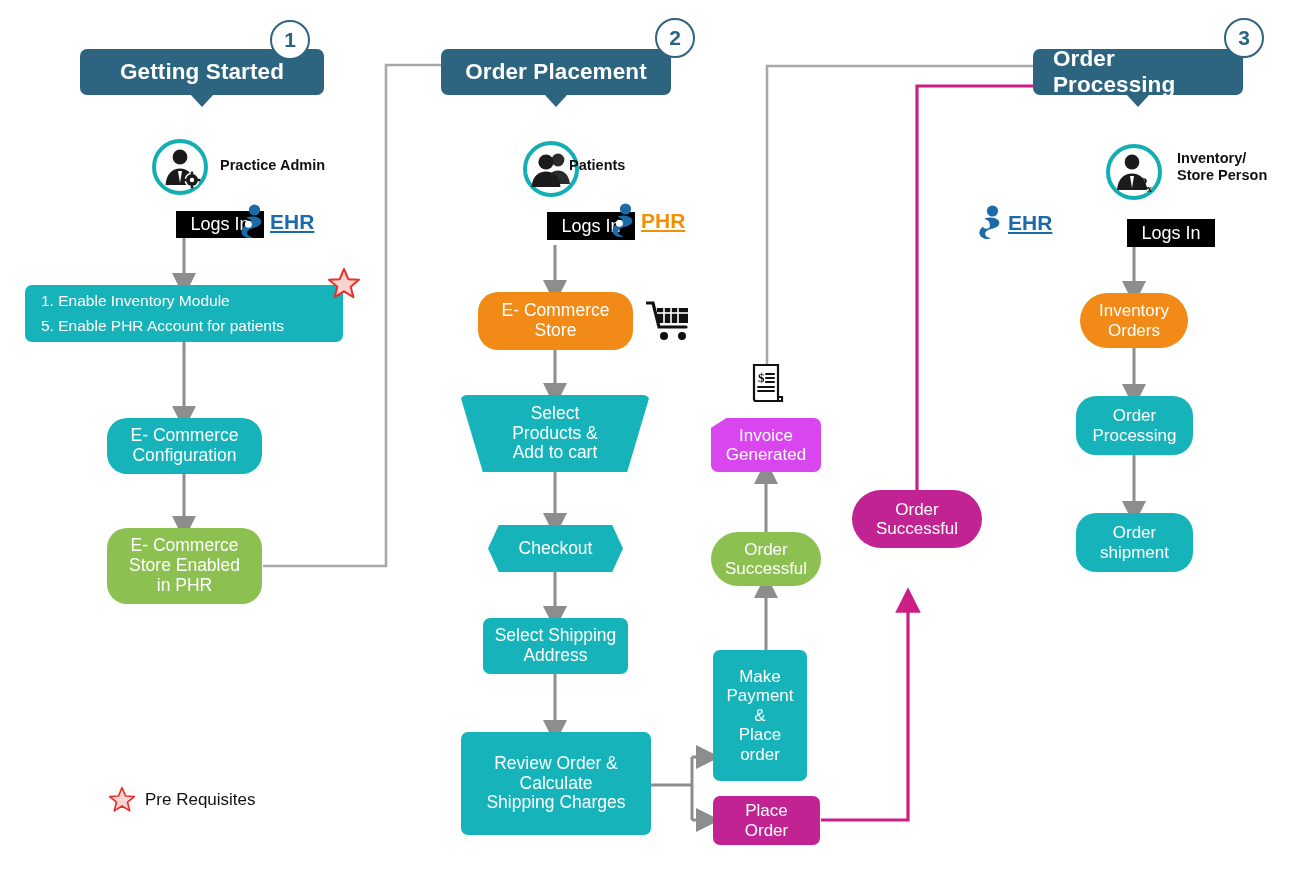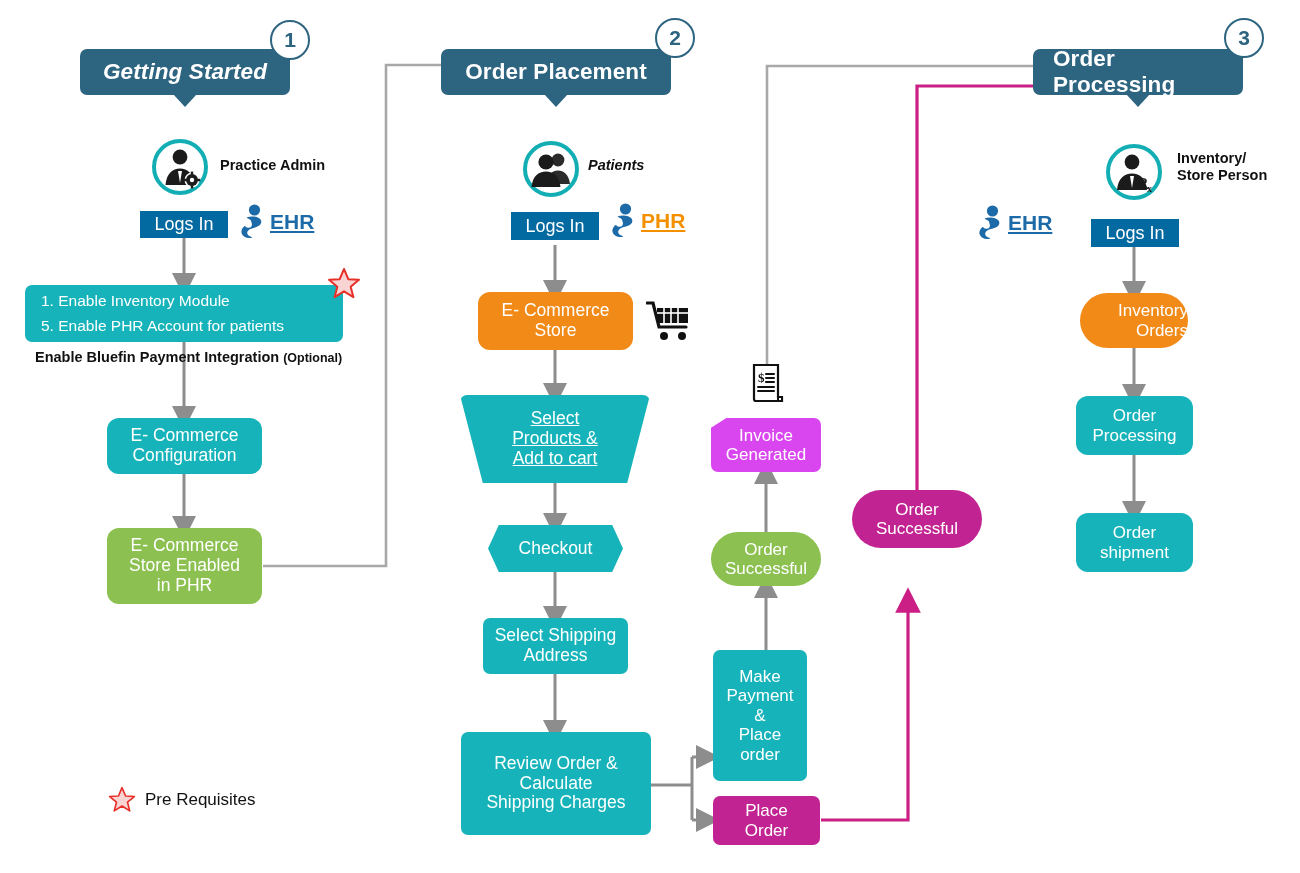--- a/index.html
+++ b/index.html
@@ -38,32 +38,32 @@
   }
 
   
   .avatar { position:absolute; width:56px;height:56px;border-radius:50%;
             border:4px solid #13aeb4; background:#fff; z-index:5; }
   .avatar svg { position:absolute; left:0; top:0; }
   .role-label { position:absolute; font-size:14.5px; font-weight:bold; color:#111;
                 line-height:1.16; z-index:5; }
 
   
-  .chip { position:absolute; background:#0369a1; color:#fff; font-size:18px;
-          display:flex;align-items:center;justify-content:center; z-index:5; }
+  .chip { position:absolute; background:#000000; color:#fff; font-size:18px;
+          display:flex;align-items:center;justify-content:center; z-index:5;margin-left:36px; }
 
   
   .prodlogo { position:absolute; display:flex; align-items:center; z-index:5; }
   .prodlogo .txt { font-size:21px; font-weight:bold; margin-left:4px;text-decoration:underline; }
   .ehr-txt { color:#1d6aa8; }
   .phr-txt { color:#f49000; }
 
   
   .rect   { }
-  .round  { border-radius:12px; }
+  .round  { border-radius:20px; }
   .pill   { border-radius:999px; }
   .teal   { background:#16b4ba; }
   .orange { background:#f18a16; }
   .green  { background:#8cc152; }
   .magenta{ background:#c22392; }
 
   .trapezoid { background:#16b4ba; clip-path:polygon(0% 0%,100% 0%,88% 100%,12% 100%); }
   .hexagon   { background:#16b4ba; clip-path:polygon(8% 0%,92% 0%,100% 50%,92% 100%,8% 100%,0% 50%); }
   .cutcorner { background:#d946ef; clip-path:polygon(14% 0%,100% 0%,100% 100%,0% 100%,0% 18%); }
 
@@ -125,21 +125,21 @@
     <g stroke="#a8a8a8" stroke-width="2.6" fill="none">
       <path d="M767,400 L767,66 L1033,66"></path>
     </g>
 
     <g stroke="#cc1f86" stroke-width="3.2" fill="none">
       <path d="M821,820 L908,820 L908,600" marker-end="url(#ap)"></path>
       <path d="M917,490 L917,86 L1033,86"></path>
     </g>
   </svg>
 
-  <div class="banner" style="left:80px; top:49px; width:210px;font-style:italic;">
+  <div class="banner" style="left:80px; top:49px; width:244px;">
     <span>Getting Started</span>
     <span class="tail"></span>
   </div>
   <div class="step-circle" style="left:270px; top:20px;">1</div>
 
   <div class="avatar" style="left:152px; top:139px;">
     <svg width="48" height="48" viewBox="0 0 48 48">
       <circle cx="24" cy="14" r="7.4" fill="#1b1b1b"></circle>
       <path d="M9.5,42 C10.5,30.5 16.5,25.5 24,25.5 C31.5,25.5 37.5,30.5 38.5,42 Z" fill="#1b1b1b"></path>
       <path d="M22,28 L24,40 L26,28 Z" fill="#ffffff"></path>
@@ -175,24 +175,20 @@
     <span style="line-height:1.55;">1. Enable Inventory Module</span>
     <span style="line-height:1.55;">5. Enable PHR Account for patients</span>
   </div>
 
   <div class="icon-abs" style="left:327px; top:267px;">
     <svg width="34" height="34" viewBox="0 0 34 34">
       <path d="M17,2 L21.3,12.2 L32,12.8 L23.7,19.7 L26.4,30.2 L17,24.3 L7.6,30.2 L10.3,19.7 L2,12.8 L12.7,12.2 Z" fill="#f8d4d2" stroke="#e8302a" stroke-width="2" stroke-linejoin="round"></path>
     </svg>
   </div>
 
-  <div class="plain-note" style="left:35px; top:349px;">
-    <span>Enable Bluefin Payment Integration</span>
-    <span class="opt">(Optional)</span>
-  </div>
 
   <div class="node round teal" style="left:107px; top:418px; width:155px; height:56px; flex-direction:column; font-size:17.5px;">
     <span>E- Commerce</span>
     <span>Configuration</span>
   </div>
 
   <div class="node round green" style="left:107px; top:528px; width:155px; height:76px; flex-direction:column; font-size:17.5px;">
     <span>E- Commerce</span>
     <span>Store Enabled</span>
     <span>in PHR</span>
@@ -212,21 +208,21 @@
   <div class="step-circle" style="left:655px; top:18px;">2</div>
 
   <div class="avatar" style="left:523px; top:141px;">
     <svg width="48" height="48" viewBox="0 0 48 48">
       <circle cx="31" cy="15" r="6.4" fill="#2b2b2b"></circle>
       <path d="M19,39 C20,29.5 25.5,25.5 31,25.5 C36.5,25.5 42,29.5 43,39 Z" fill="#2b2b2b"></path>
       <circle cx="19" cy="17" r="7.6" fill="#1b1b1b"></circle>
       <path d="M4.5,42 C5.5,31 11.5,26.5 19,26.5 C26.5,26.5 32.5,31 33.5,42 Z" fill="#1b1b1b"></path>
     </svg>
   </div>
-  <div class="role-label" style="left:588px; top:157px;font-style:italic;">Patients</div>
+  <div class="role-label" style="left:569px; top:157px;">Patients</div>
 
   <div class="chip" style="left:511px; top:212px; width:88px; height:28px;">Logs In</div>
 
   <div class="prodlogo" style="left:611px; top:203px;">
     <svg width="26" height="36" viewBox="0 0 26 36">
       <circle cx="14.5" cy="6" r="5.6" fill="#1d6aa8"></circle>
       <path d="M6.5,13.5 C11,11.8 18,12.2 20.5,15.5 C22.6,18.3 20.5,21.5 17,22.8
                C13.2,24.2 9,24.5 7.5,27.5 C6.3,30 8.5,32.5 12.5,33.2
                C8.5,35.2 3.2,33.5 1.8,29.8 C0.4,26 3,22.5 7,20.8
                C10.4,19.3 12,18 11,16.5 C10.2,15.3 8.2,15 6.5,13.5 Z" fill="#1d6aa8"></path>
@@ -248,21 +244,21 @@
         <line x1="18" y1="8" x2="18" y2="23"></line>
         <line x1="25" y1="8" x2="25" y2="23"></line>
         <line x1="32" y1="8" x2="32" y2="23"></line>
         <line x1="11" y1="13" x2="42" y2="13"></line>
       </g>
       <circle cx="18" cy="36" r="4" fill="#111"></circle>
       <circle cx="36" cy="36" r="4" fill="#111"></circle>
     </svg>
   </div>
 
-  <div class="node trapezoid" style="left:460px; top:395px; width:190px; height:88px; flex-direction:column; font-size:17.5px; color:#fff;text-decoration:underline;">
+  <div class="node trapezoid" style="left:460px; top:395px; width:190px; height:77px; flex-direction:column; font-size:17.5px; color:#fff;">
     <span>Select</span>
     <span>Products &amp;</span>
     <span>Add to cart</span>
   </div>
 
   <div class="node hexagon" style="left:488px; top:525px; width:135px; height:47px; font-size:17.5px;">Checkout</div>
 
   <div class="node rect teal" style="left:483px; top:618px; width:145px; height:56px; flex-direction:column; font-size:17.5px;">
     <span>Select Shipping</span>
     <span>Address</span>
@@ -344,21 +340,21 @@
                C13.2,24.2 9,24.5 7.5,27.5 C6.3,30 8.5,32.5 12.5,33.2
                C8.5,35.2 3.2,33.5 1.8,29.8 C0.4,26 3,22.5 7,20.8
                C10.4,19.3 12,18 11,16.5 C10.2,15.3 8.2,15 6.5,13.5 Z" fill="#1d6aa8"></path>
       <circle cx="8.4" cy="20.2" r="3.5" fill="#ffffff"></circle>
     </svg>
     <span class="txt ehr-txt">EHR</span>
   </div>
 
   <div class="chip" style="left:1091px; top:219px; width:88px; height:28px;">Logs In</div>
 
-  <div class="node pill orange" style="left:1080px; top:293px; width:108px; height:55px; flex-direction:column; font-size:17px;align-items:flex-end;">
+  <div class="node pill orange" style="left:1080px; top:293px; width:108px; height:55px; flex-direction:column; font-size:17px;">
     <span>Inventory</span>
     <span>Orders</span>
   </div>
 
   <div class="node round teal" style="left:1076px; top:396px; width:117px; height:59px; flex-direction:column; font-size:17px;">
     <span>Order</span>
     <span>Processing</span>
   </div>
 
   <div class="node round teal" style="left:1076px; top:513px; width:117px; height:59px; flex-direction:column; font-size:17px;">

